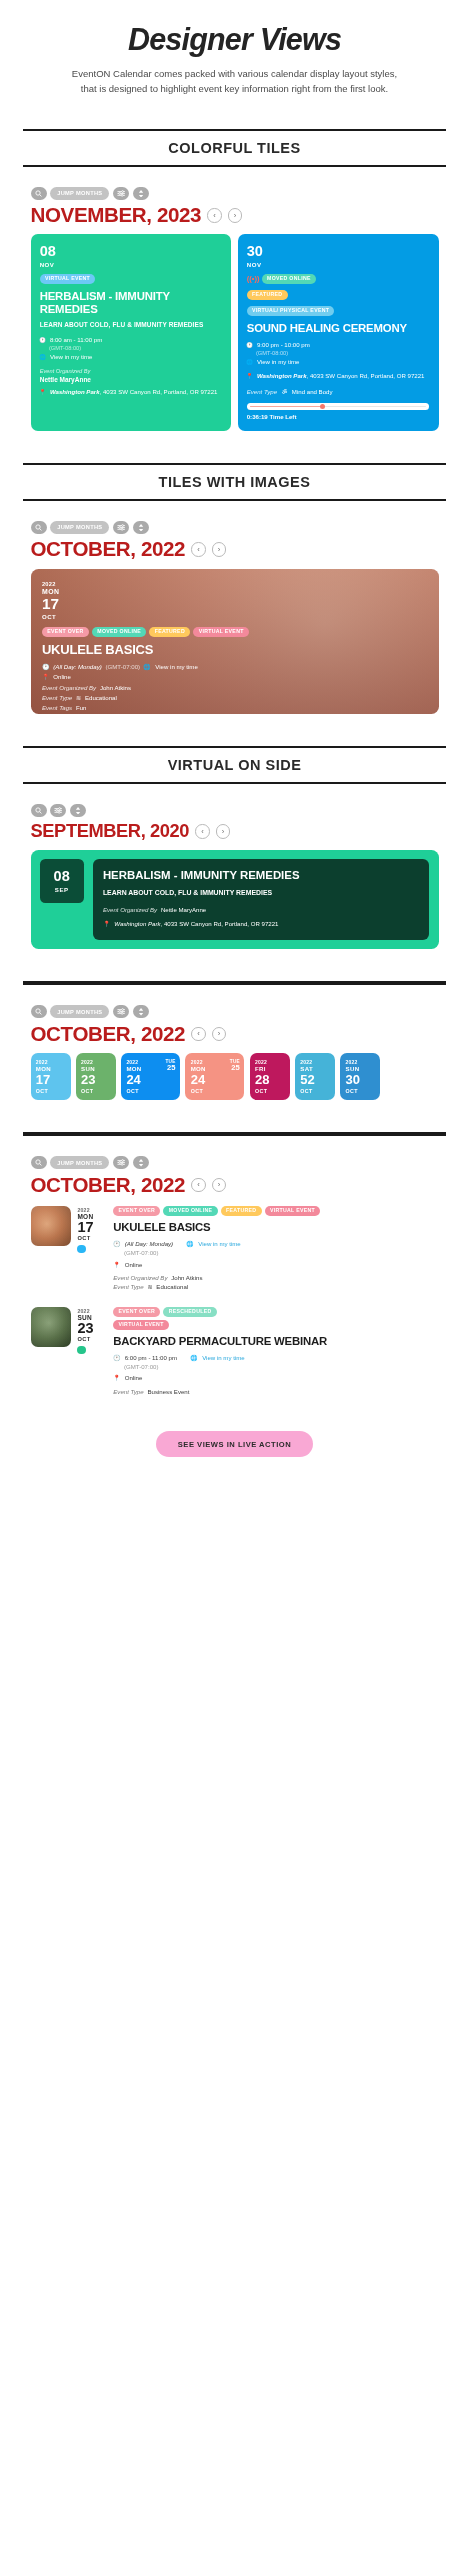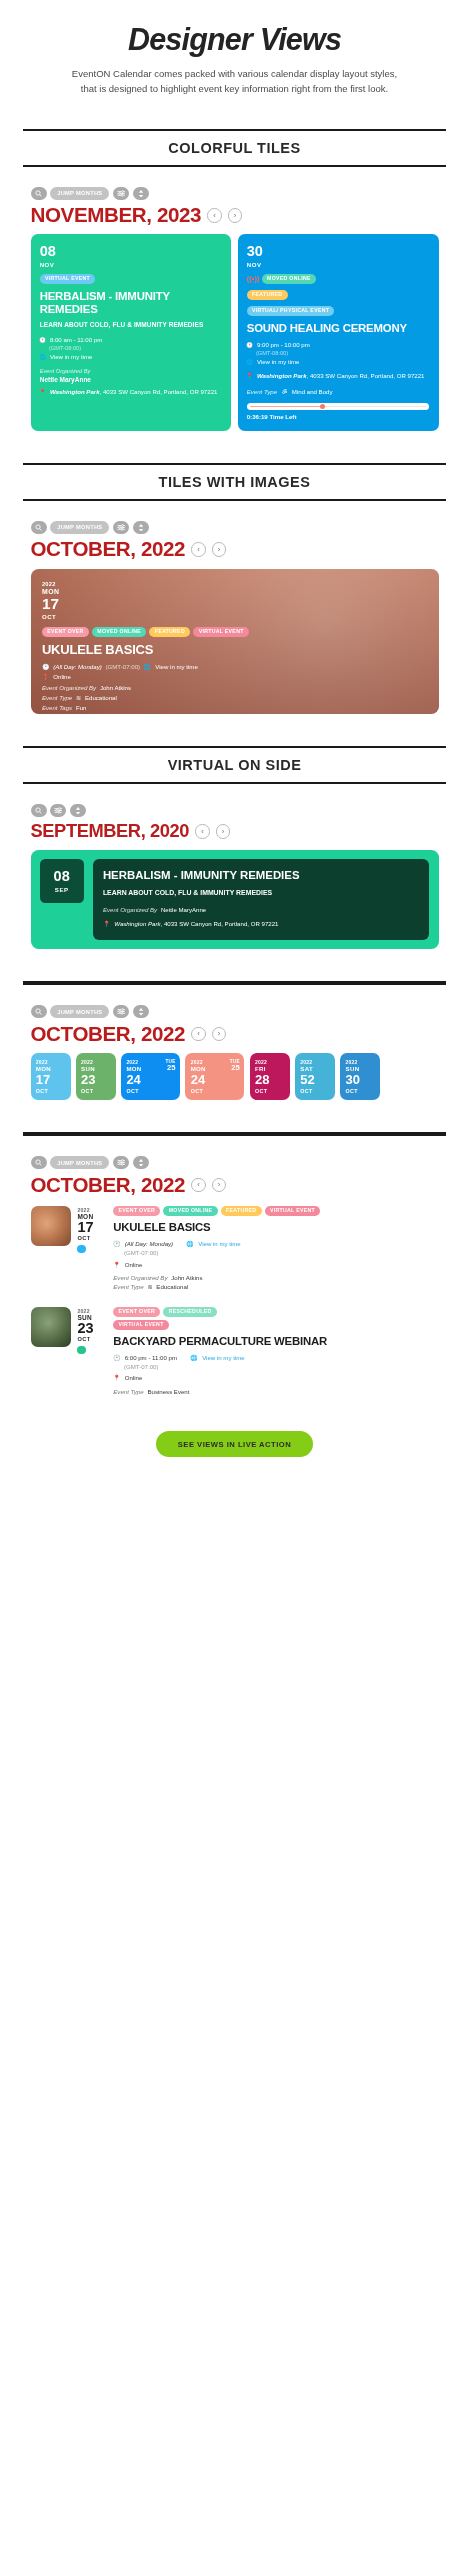--- a/index.html
+++ b/index.html
@@ -178,21 +178,21 @@
   .cc-title { font-size: 11.4px; font-weight: 800; color: #1d1d1d; margin-top: 5.3px; line-height: 1.1; letter-spacing: -0.2px; }
   .cc-meta { margin-top: 5.3px; font-size: 6.1px; color: #3b3b3b; line-height: 1.5; }
   .cc-meta .lab { font-style: italic; color: #7a7a7a; }
   .cc-meta .tz { color: #9a9a9a; }
   .cc-split { display: flex; gap: 13.7px; }
   .cc-view { color: #2aa8dd; }
 
   
   .cta-wrap { text-align: center; margin-top: 35px; }
   .cta {
-    display: inline-block; background: #84cc16; color: #2c2c2c;
+    display: inline-block; background: #f9a8d4; color: #2c2c2c;
     font-size: 7.6px; font-weight: 800; letter-spacing: 0.5px;
     padding: 8.4px 21.4px; border-radius: 17px; border: none;
   }
 </style>
 </head>
 <body>
 
 <div class="page-head">
   <div class="page-title">Designer Views</div>
   <div class="page-sub">EventON Calendar comes packed with various calendar display layout styles, that is designed to highlight event key information right from the first look.</div>

